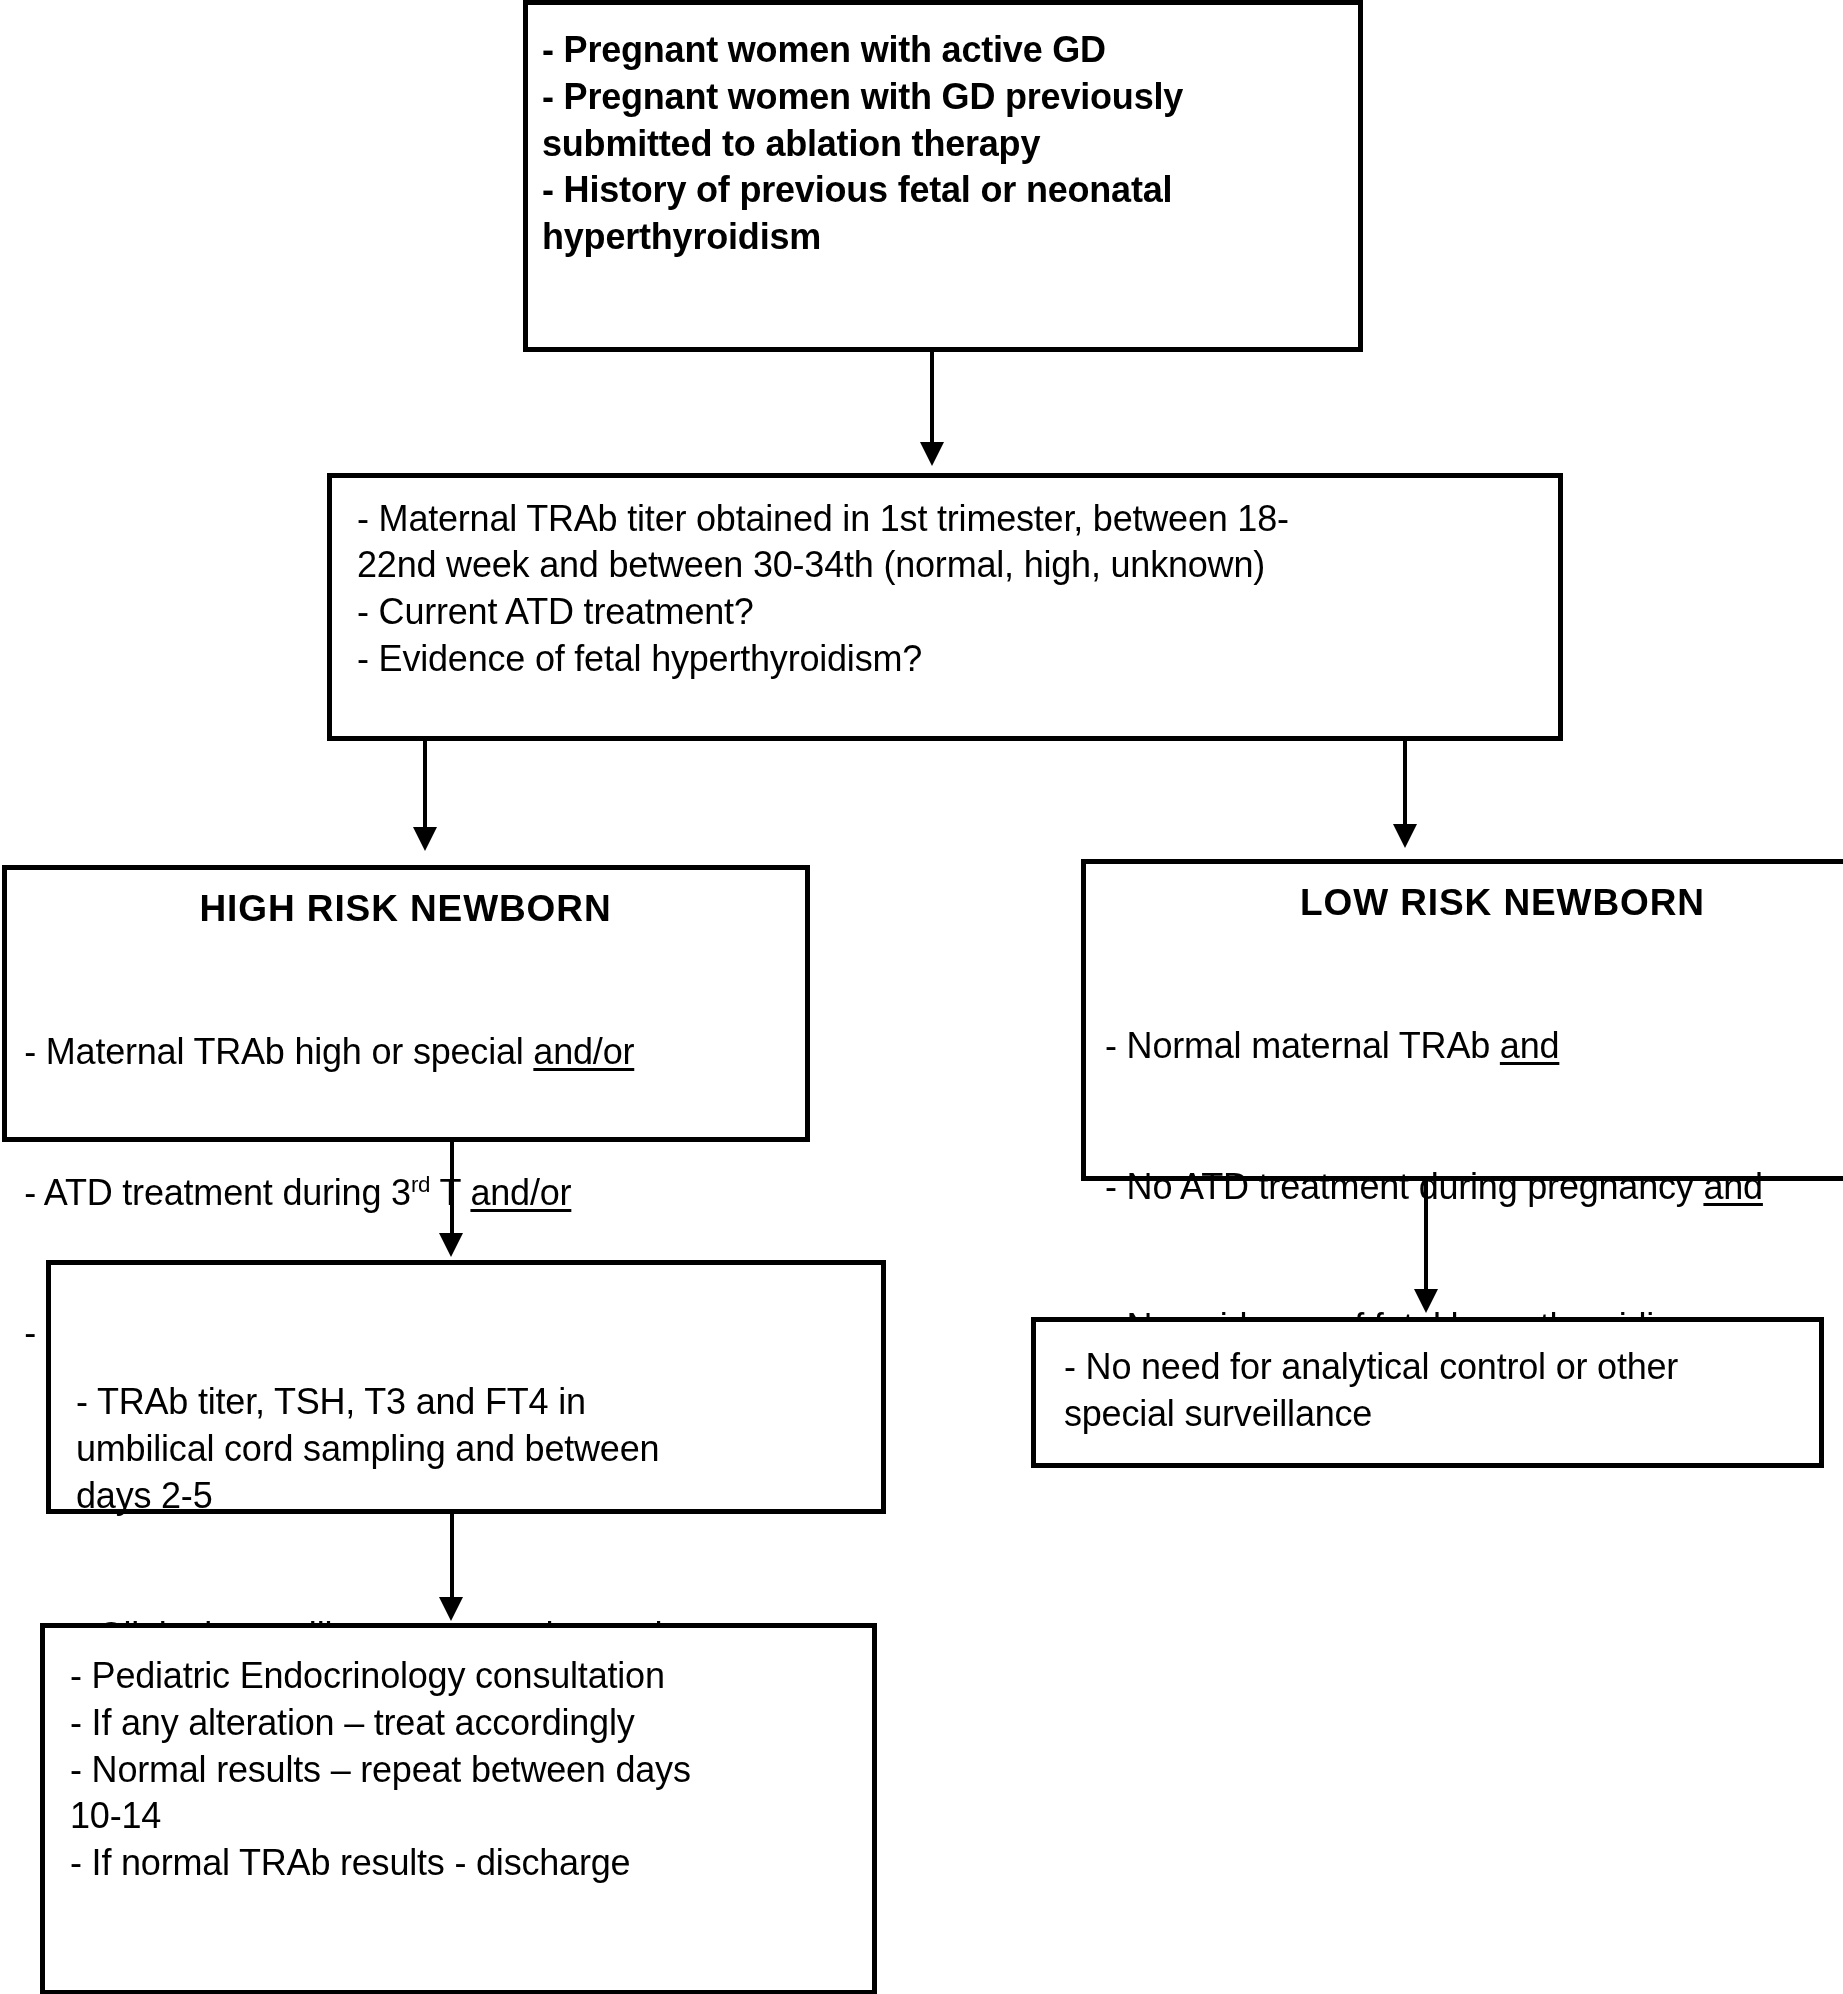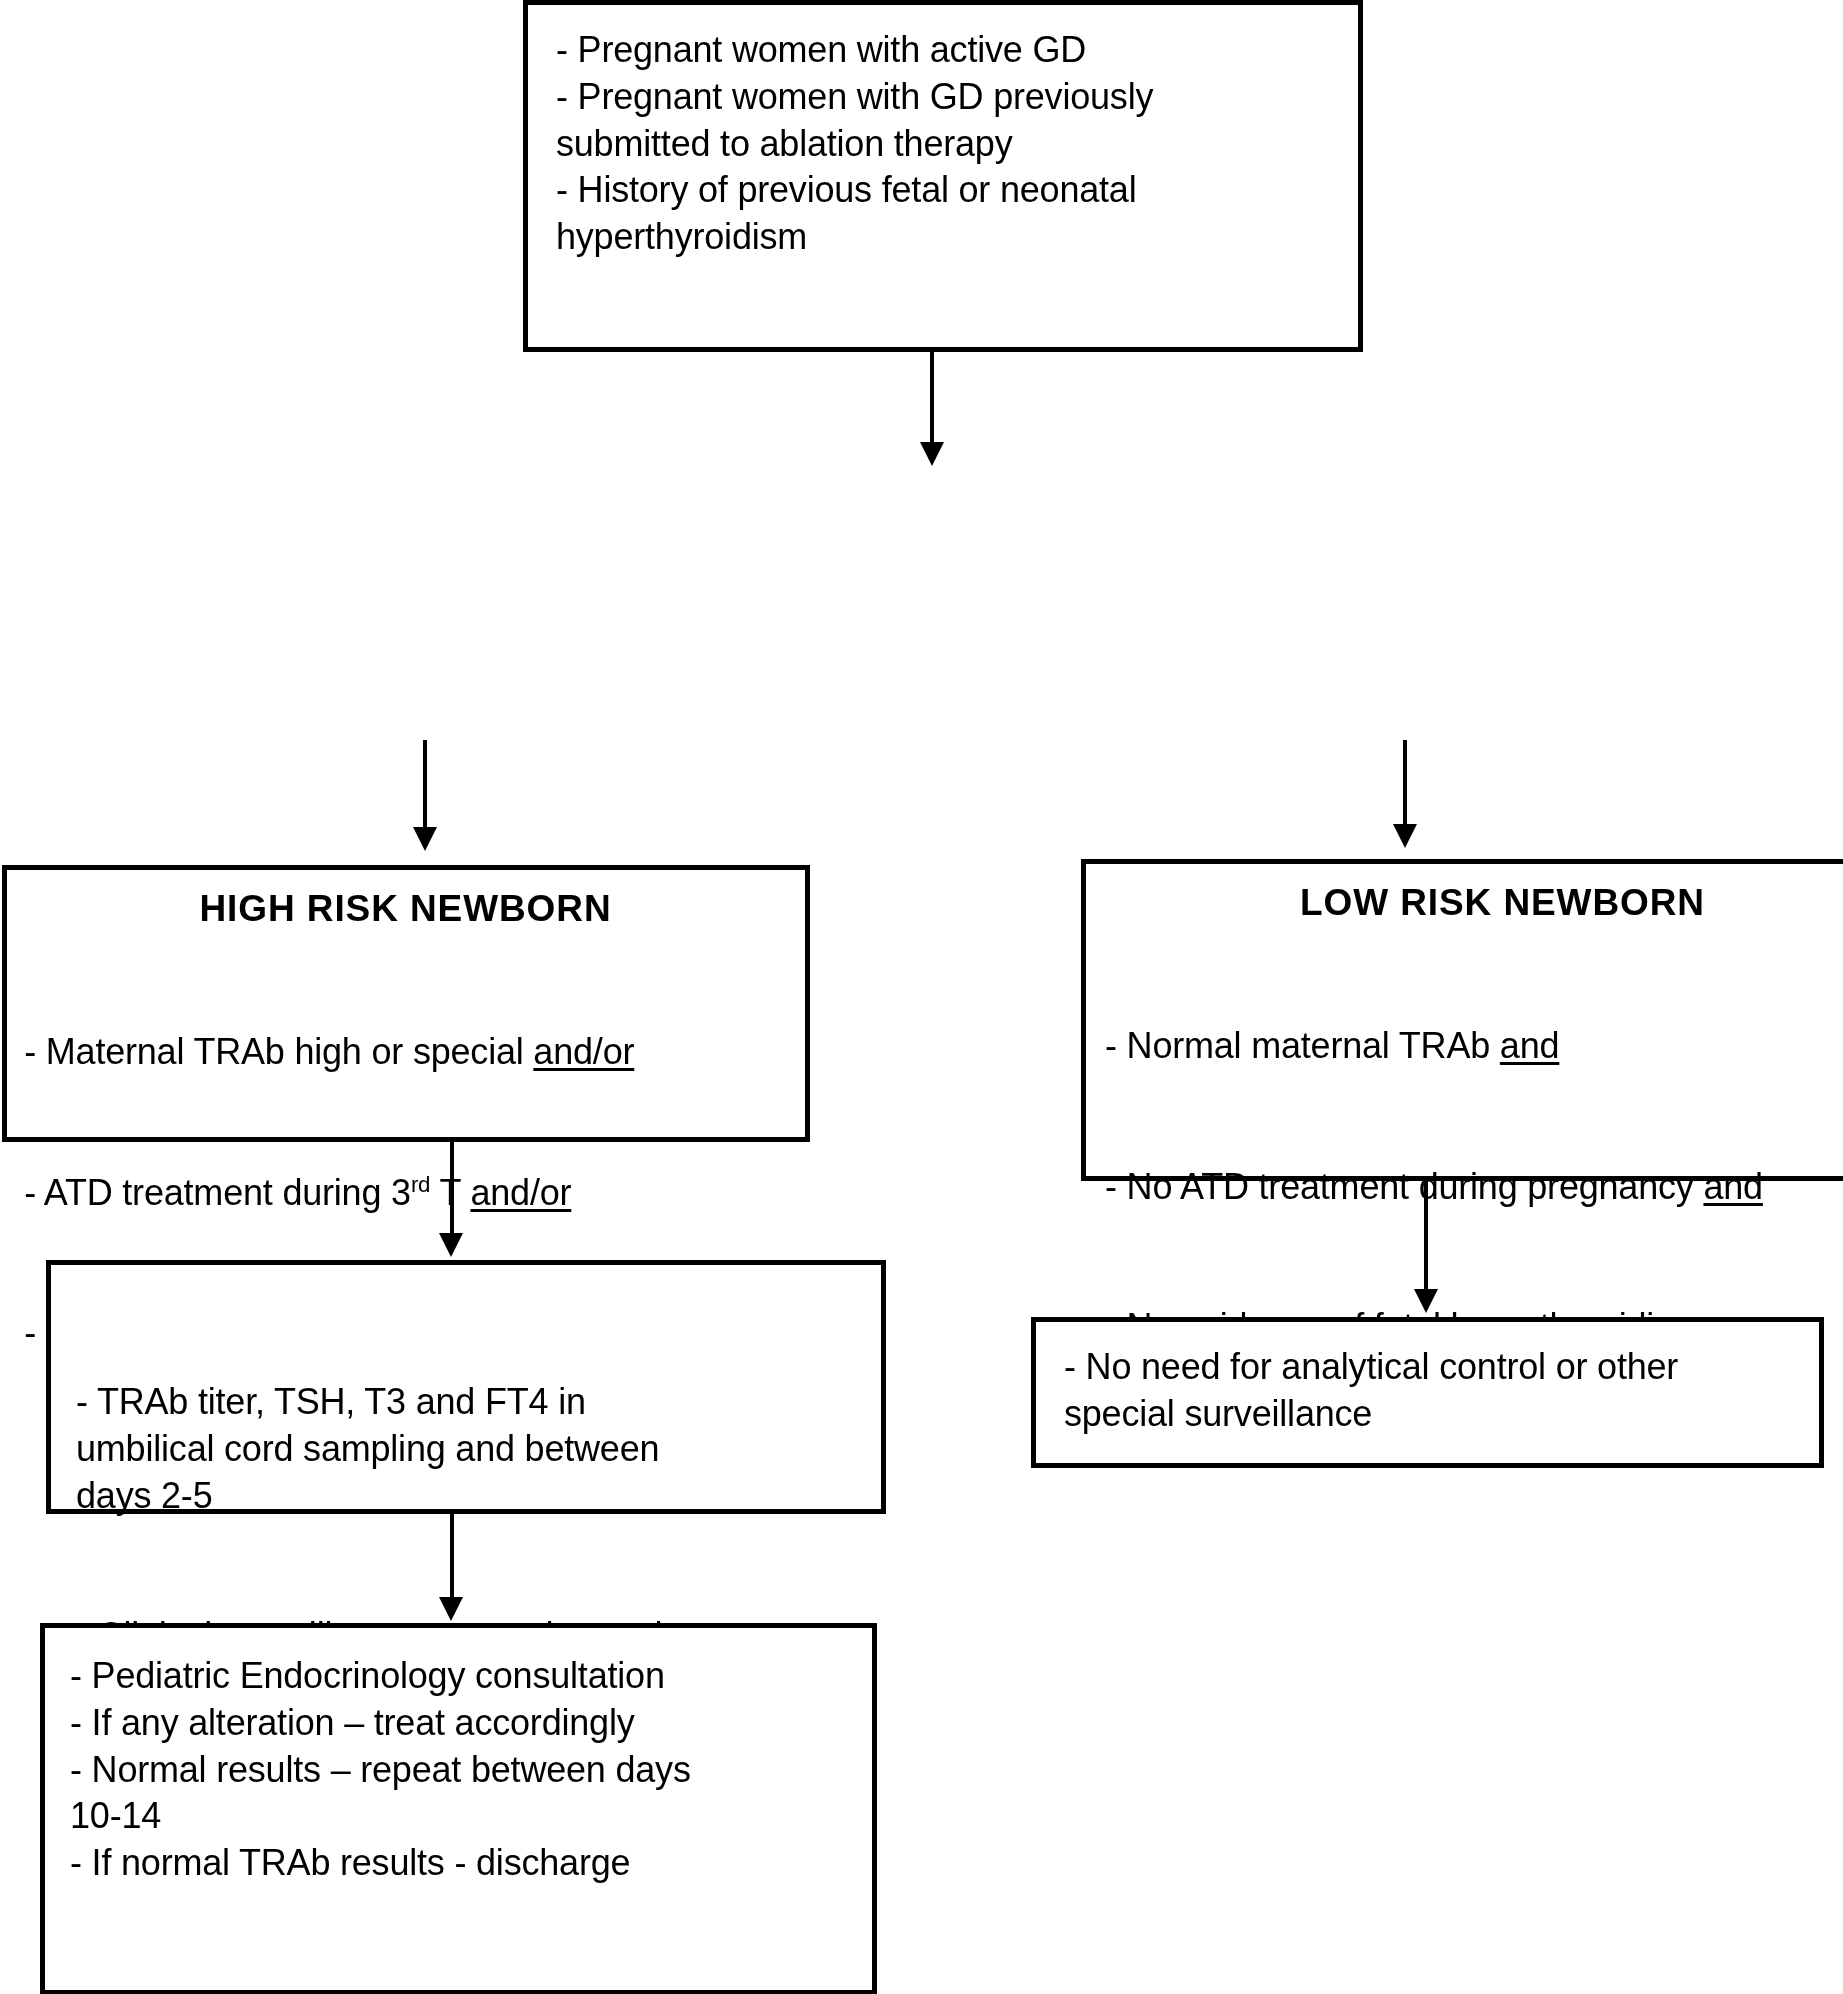--- a/index.html
+++ b/index.html
@@ -49,21 +49,21 @@
   .arrowhead {
     position: absolute;
     width: 0;
     height: 0;
     border-left: 12.5px solid transparent;
     border-right: 12.5px solid transparent;
     border-top: 24px solid #000000;
   }
 
   
-  #node-criteria    { left: 523px;  top: 0px;     width: 840px; height: 352px;  padding: 22px 25px 0 28px; }
+  #node-criteria    { left: 523px;  top: 0px;     width: 840px; height: 352px;  padding: 22px 25px 0 14px; font-weight: bold; }
   #node-assessment  { left: 327px;  top: 473px;   width: 1236px; height: 268px;  padding: 17.7px 25px 0 25px; }
   #node-high-risk   { left: 1.5px;    top: 865px;  width: 808px; height: 277px;  padding: 17.7px 17.7px 0 17.7px; }
   #node-low-risk    { left: 1081px; top: 859px;  width: 843px; height: 322px;  padding: 17.7px 19px 0 19px; }
   #node-workup      { left: 46px;   top: 1260px;  width: 840px; height: 254px;  padding: 20.6px 25px 0 25px; }
   #node-no-control  { left: 1031px; top: 1317px;  width: 793px; height: 151px;  padding: 22px 25px 0 28px; }
   #node-followup    { left: 40px;   top: 1623px;  width: 837px; height: 372px;  padding: 25px 33px 0 25px; }
 
   
   
   #c1-v   { left: 930px; top: 352px;  height: 94px; }
@@ -98,20 +98,26 @@
     <div class="node-body">- Pregnant women with active GD
 - Pregnant women with GD previously
 submitted to ablation therapy
 - History of previous fetal or neonatal
 hyperthyroidism</div>
   </div>
 
   <div class="vline" id="c1-v"></div>
   <div class="arrowhead" id="c1-a"></div>
 
+  <div class="node" id="node-assessment">
+    <div class="node-body">- Maternal TRAb titer obtained in 1st trimester, between 18-
+22nd week and between 30-34th (normal, high, unknown)
+- Current ATD treatment?
+- Evidence of fetal hyperthyroidism?</div>
+  </div>
 
   <div class="vline" id="c2-v"></div>
   <div class="arrowhead" id="c2-a"></div>
 
   <div class="vline" id="c3-v"></div>
   <div class="arrowhead" id="c3-a"></div>
 
   <div class="node" id="node-high-risk">
     <div class="node-title">HIGH RISK NEWBORN</div>
     <div class="node-body">

